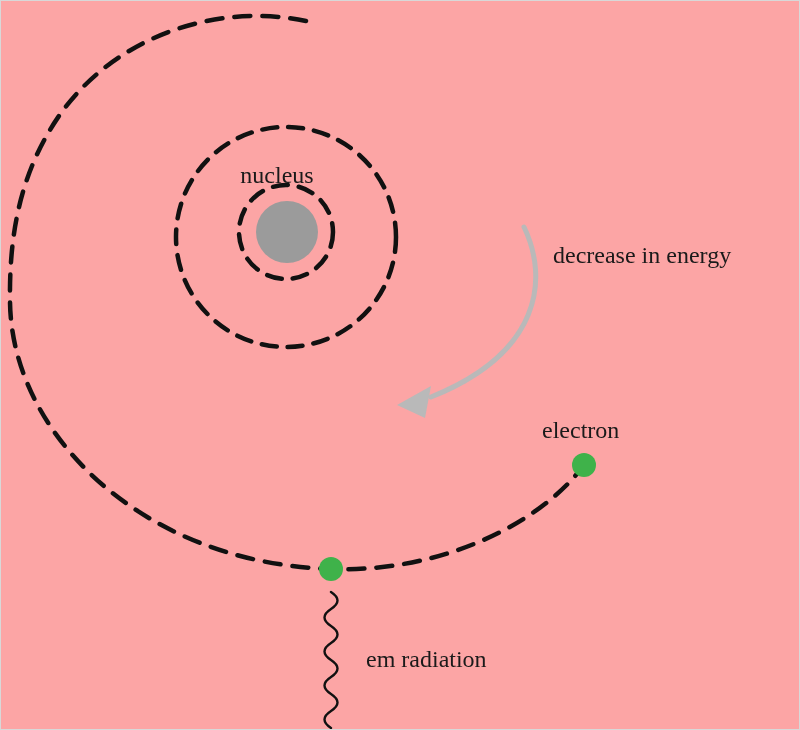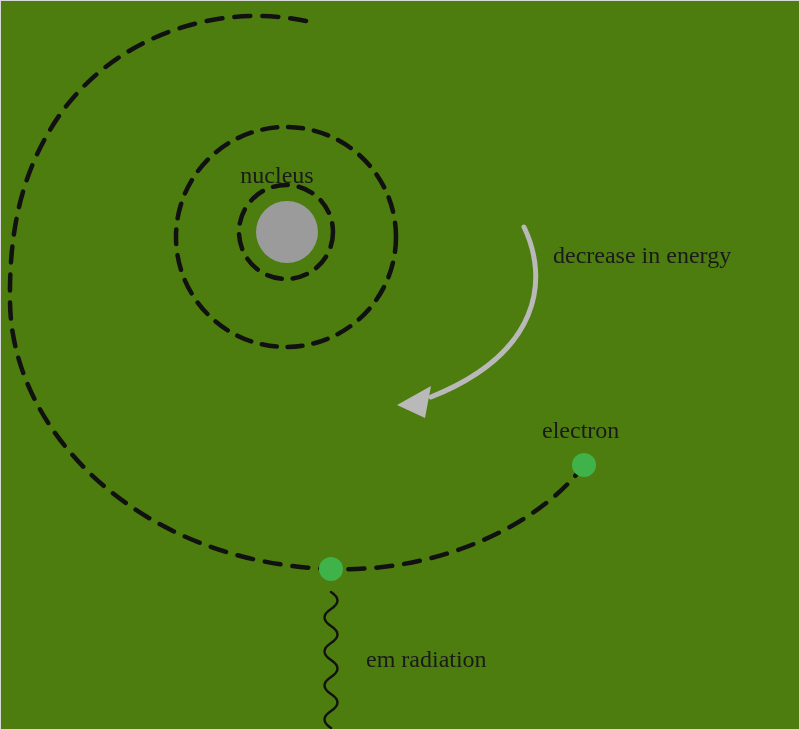--- a/index.html
+++ b/index.html
@@ -5,21 +5,21 @@
   html, body {
     margin: 0;
     padding: 0;
     background: #ffffff;
     font-family: "Liberation Serif", serif;
   }
   .canvas {
     position: relative;
     width: 800px;
     height: 730px;
-    background: #4d7c0f;
+    background: #fca5a5;
     border: 1px solid #d8d8d8;
     box-sizing: border-box;
     overflow: hidden;
     text-decoration: underline;
   }
   svg { display: block; }
   .dashed-orbit {
     fill: none;
     stroke: #111111;
     stroke-width: 4.5;

